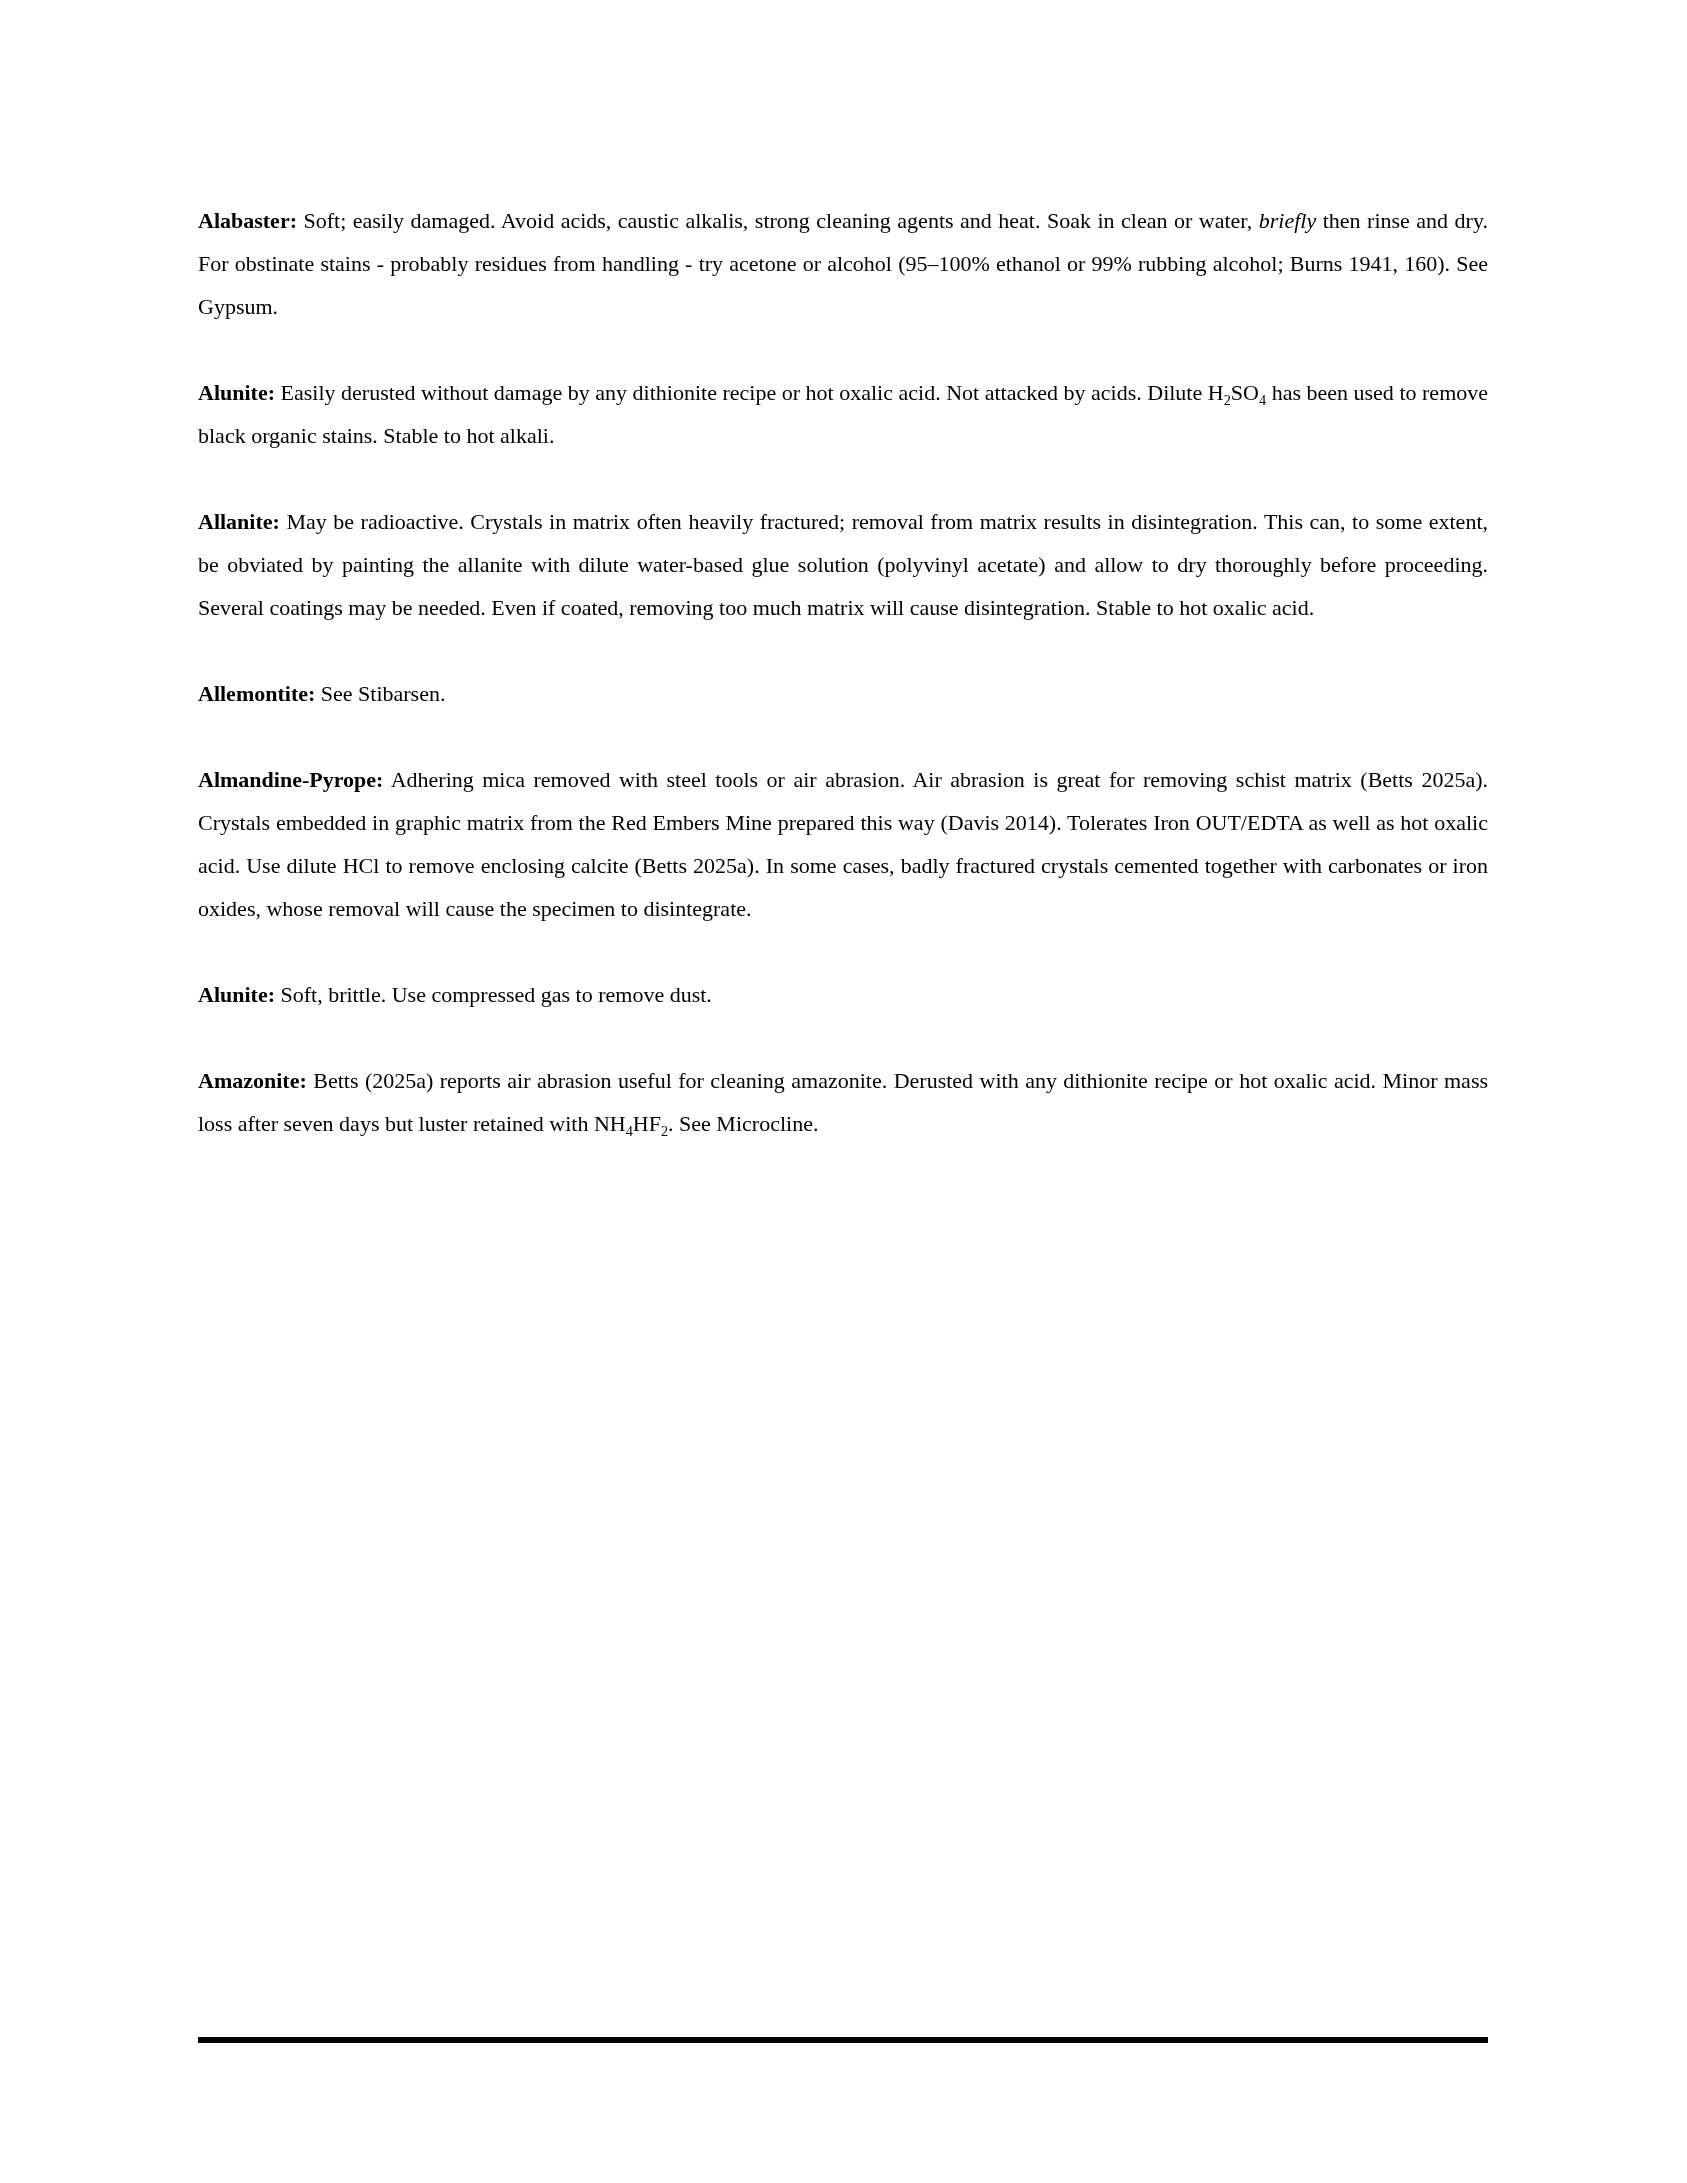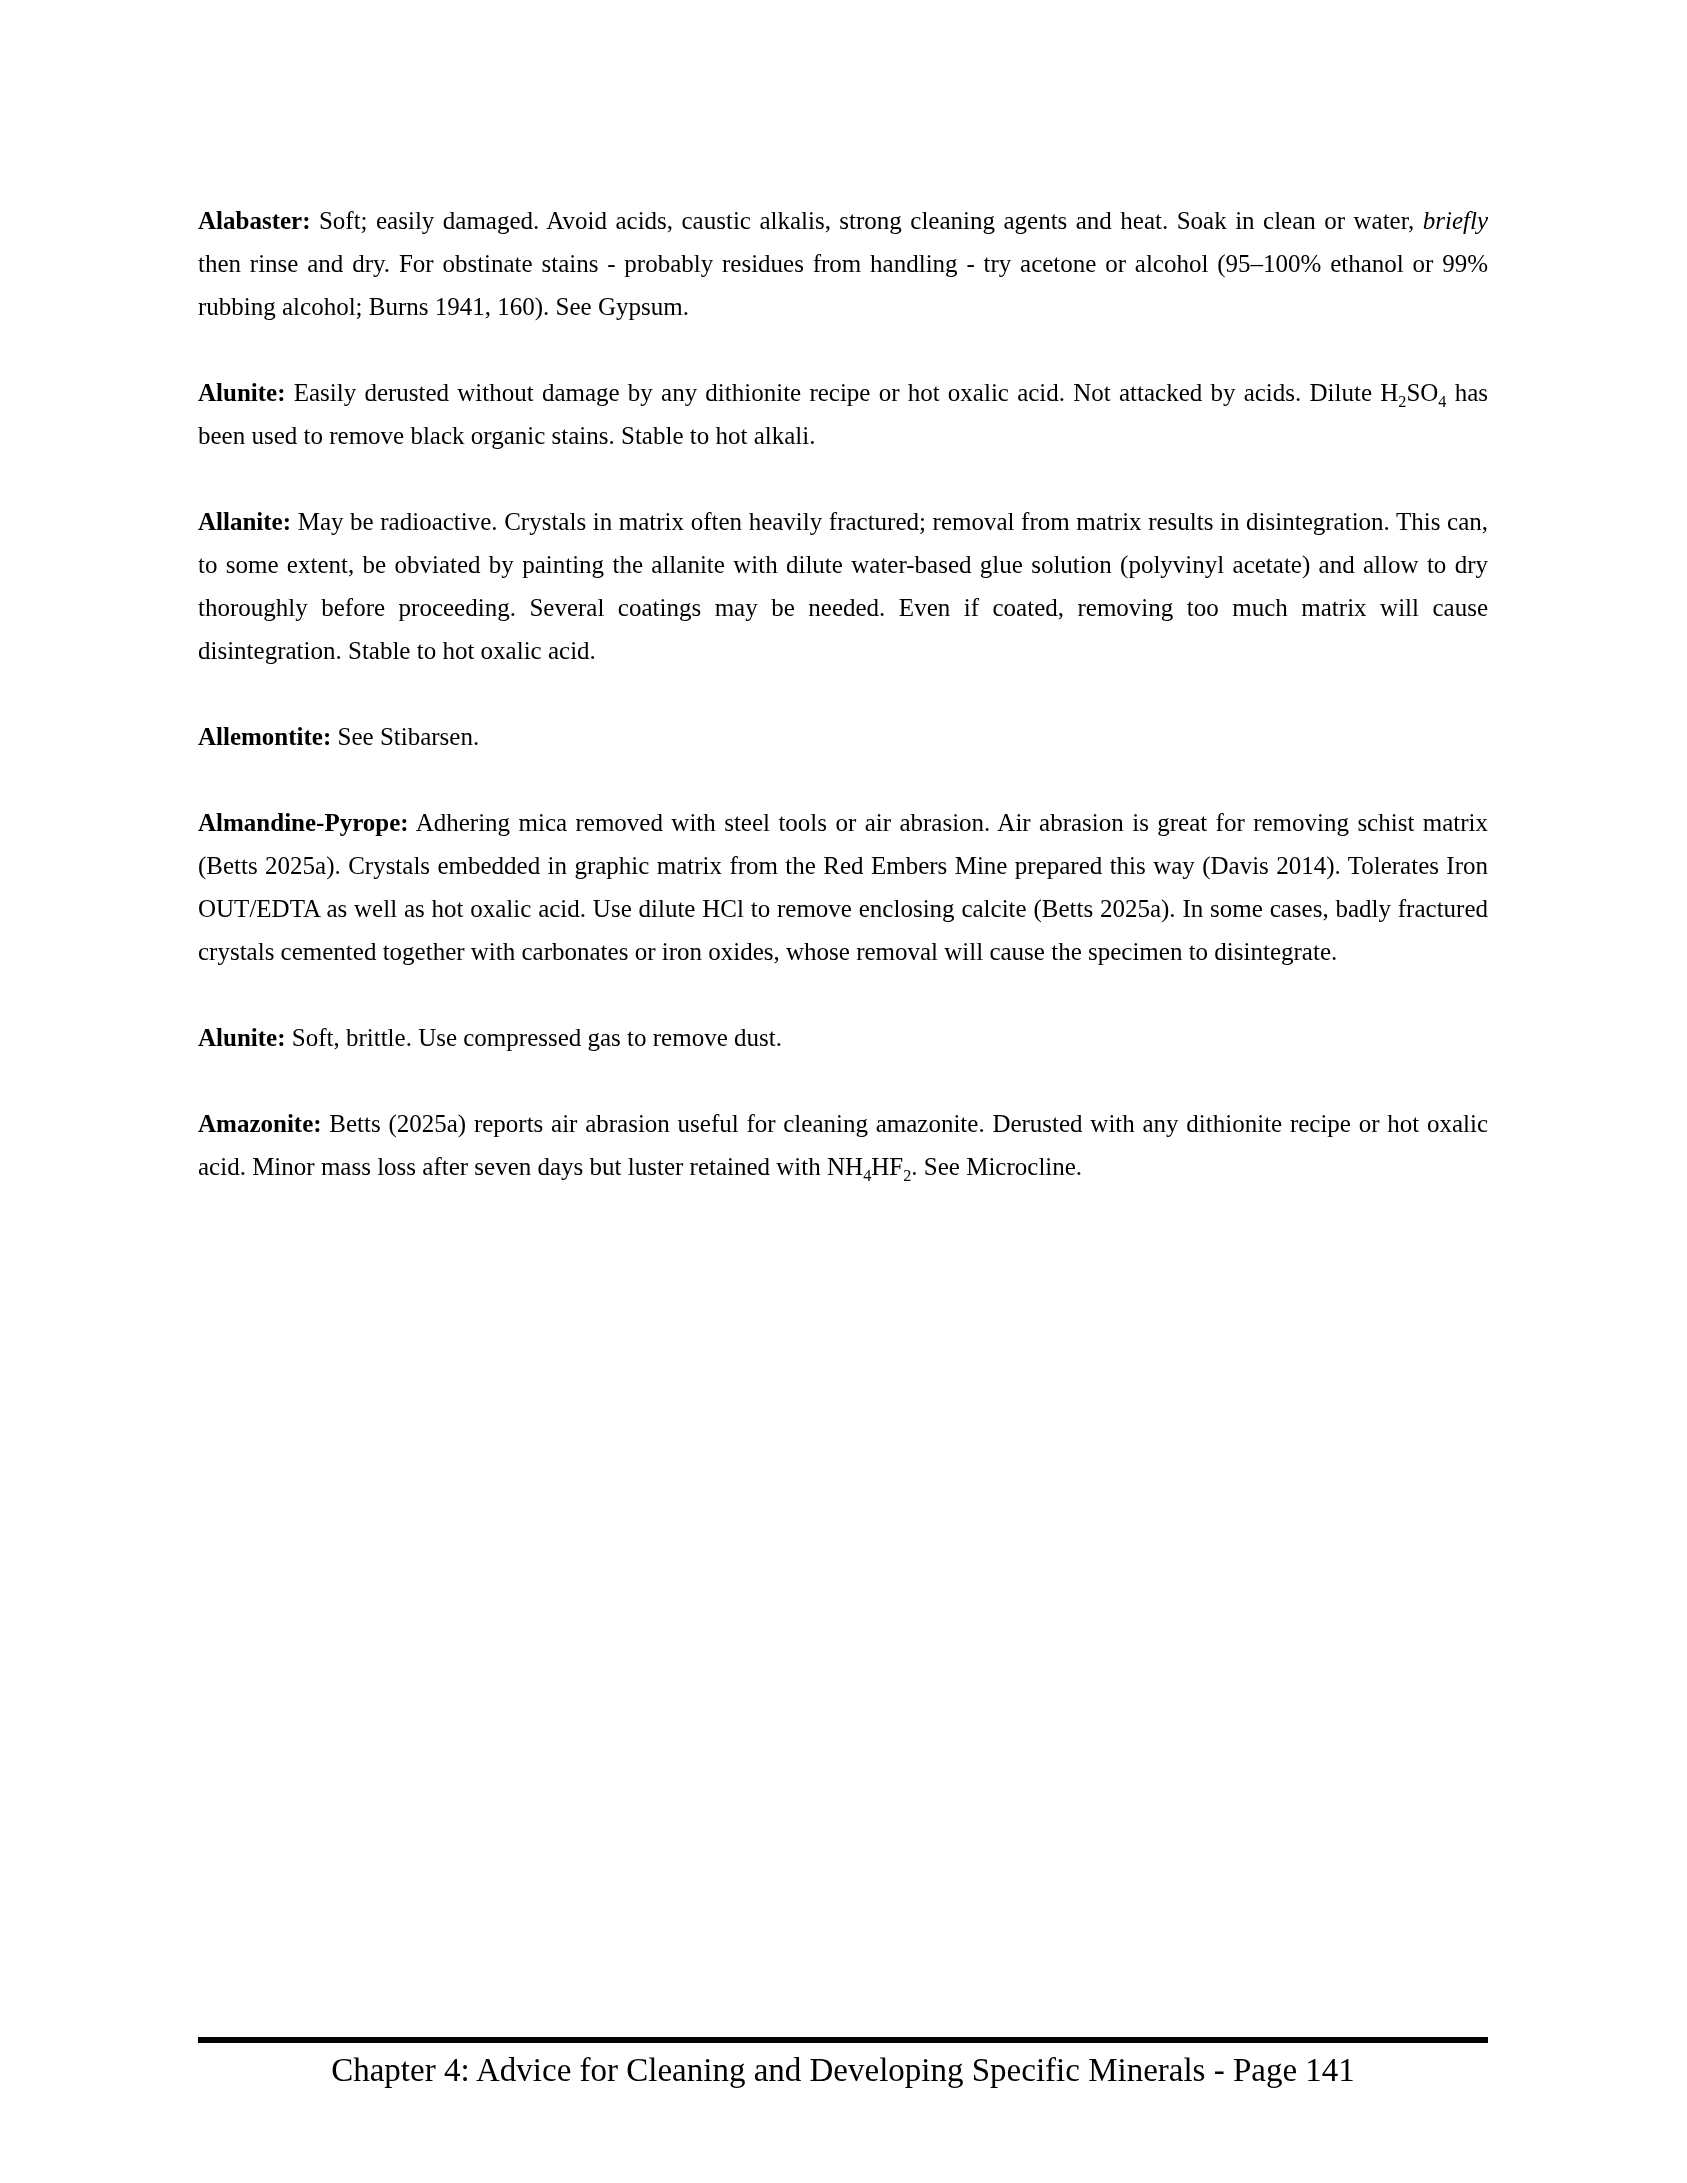--- a/index.html
+++ b/index.html
@@ -17,21 +17,21 @@
     overflow: hidden;
   }
   .content {
     position: absolute;
     left: 198px;
     top: 199px;
     width: 1290px;
   }
   .entry {
     margin: 0 0 43px 0;
-    font-size: 25px;
+    font-size: 22px;
     line-height: 43px;
     text-align: justify;
   }
   .term {
     font-weight: bold;
   }
   .entry i {
     font-style: italic;
   }
   .entry sub {
@@ -77,17 +77,16 @@
 
     <p class="entry"><b class="term">Alunite:</b><span> Soft, brittle. Use compressed gas to remove dust.</span></p>
 
 
     <p class="entry"><b class="term">Amazonite:</b><span> Betts (2025a) reports air abrasion useful for cleaning amazonite. Derusted with any dithionite recipe or hot oxalic acid. Minor mass loss after seven days but luster retained with NH</span><sub>4</sub><span>HF</span><sub>2</sub><span>. See Microcline.</span></p>
 
   </div>
 
   <div class="footer">
     <div class="footer-rule"></div>
-    <div class="footer-text">Chapter 4: Advice for Cleaning and Developing Specific Minerals - Page 141</div>
   </div>
 
 </div>
 
 
 </body></html>

